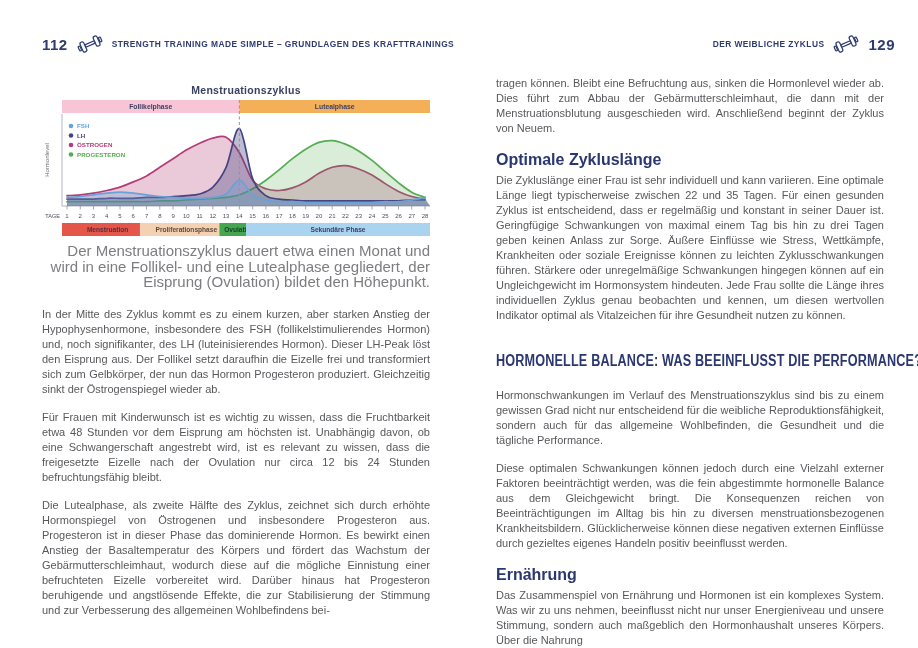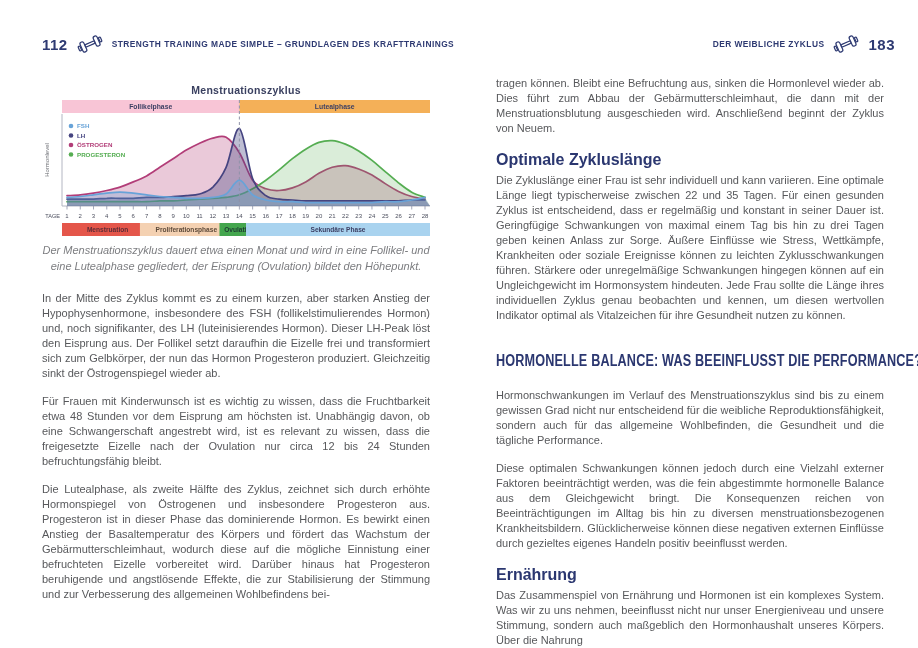--- a/index.html
+++ b/index.html
@@ -17,21 +17,21 @@
   #col-left{left:42px;top:84px;}
   #col-right{left:496px;top:76px;}
   .body-p{font-size:11px;line-height:15px;margin:0 0 13px 0;color:#57585b;}
   .subhead{font-size:16px;font-weight:bold;color:#2b3770;margin:15px 0 4px 0;text-align:left;}
   .bighead{margin:21px 0 16px 0;text-align:left;}
   .bighead span{display:inline-block;font-size:16px;font-weight:bold;color:#2b3770;
                 white-space:nowrap;transform:scaleX(.79);transform-origin:left center;letter-spacing:.2px;}
   
   #figure{margin:0 0 8px 0;}
   #cycle-chart{display:block;}
-  .caption{font-style:italic;font-size:11px;line-height:15.5px;color:#7c7d80;text-align:center;margin:6px 0 17px 0;}
+  .caption{font-size:15px;line-height:15.5px;color:#7c7d80;text-align:right;margin:6px 0 17px 0;}
 </style>
 </head>
 <body>
 
 <div id="spread">
 
   <div class="pagehead left">
     <span class="pagenum">112</span>
     <svg class="dumbbell" viewBox="0 0 32 24">
       <g transform="rotate(-24 16 12)" fill="#ffffff" stroke="#2e3a72" stroke-width="1.5">
@@ -49,21 +49,21 @@
     <span class="headtitle">DER WEIBLICHE ZYKLUS</span>
     <svg class="dumbbell" viewBox="0 0 32 24">
       <g transform="rotate(-24 16 12)" fill="#ffffff" stroke="#2e3a72" stroke-width="1.5">
         <rect x="1" y="9" width="2.6" height="6" rx="1.2"></rect>
         <rect x="28.4" y="9" width="2.6" height="6" rx="1.2"></rect>
         <rect x="4.6" y="5.5" width="5" height="13" rx="2.2"></rect>
         <rect x="22.4" y="5.5" width="5" height="13" rx="2.2"></rect>
         <rect x="9.6" y="10.4" width="12.8" height="3.2" rx="1.6"></rect>
       </g>
     </svg>
-    <span class="pagenum">183</span>
+    <span class="pagenum">129</span>
   </div>
 
   <div class="col" id="col-left">
     <div id="figure">
       <svg id="cycle-chart" width="388" height="153" viewBox="0 0 388 153">
           <text x="204" y="10" text-anchor="middle" font-size="10.5" font-weight="bold" fill="#3a4060" letter-spacing=".3">Menstruationszyklus</text>
           <rect x="20" y="16" width="177.37037037037038" height="13" fill="#f8c5d6"></rect>
           <text x="108.68518518518519" y="25" text-anchor="middle" font-size="6.8" font-weight="bold" fill="#3c3f63">Follikelphase</text>
           <rect x="197.37037037037038" y="16" width="190.62962962962962" height="13" fill="#f4b058"></rect>
           <text x="292.6851851851852" y="25" text-anchor="middle" font-size="6.8" font-weight="bold" fill="#3c3f63">Lutealphase</text>

